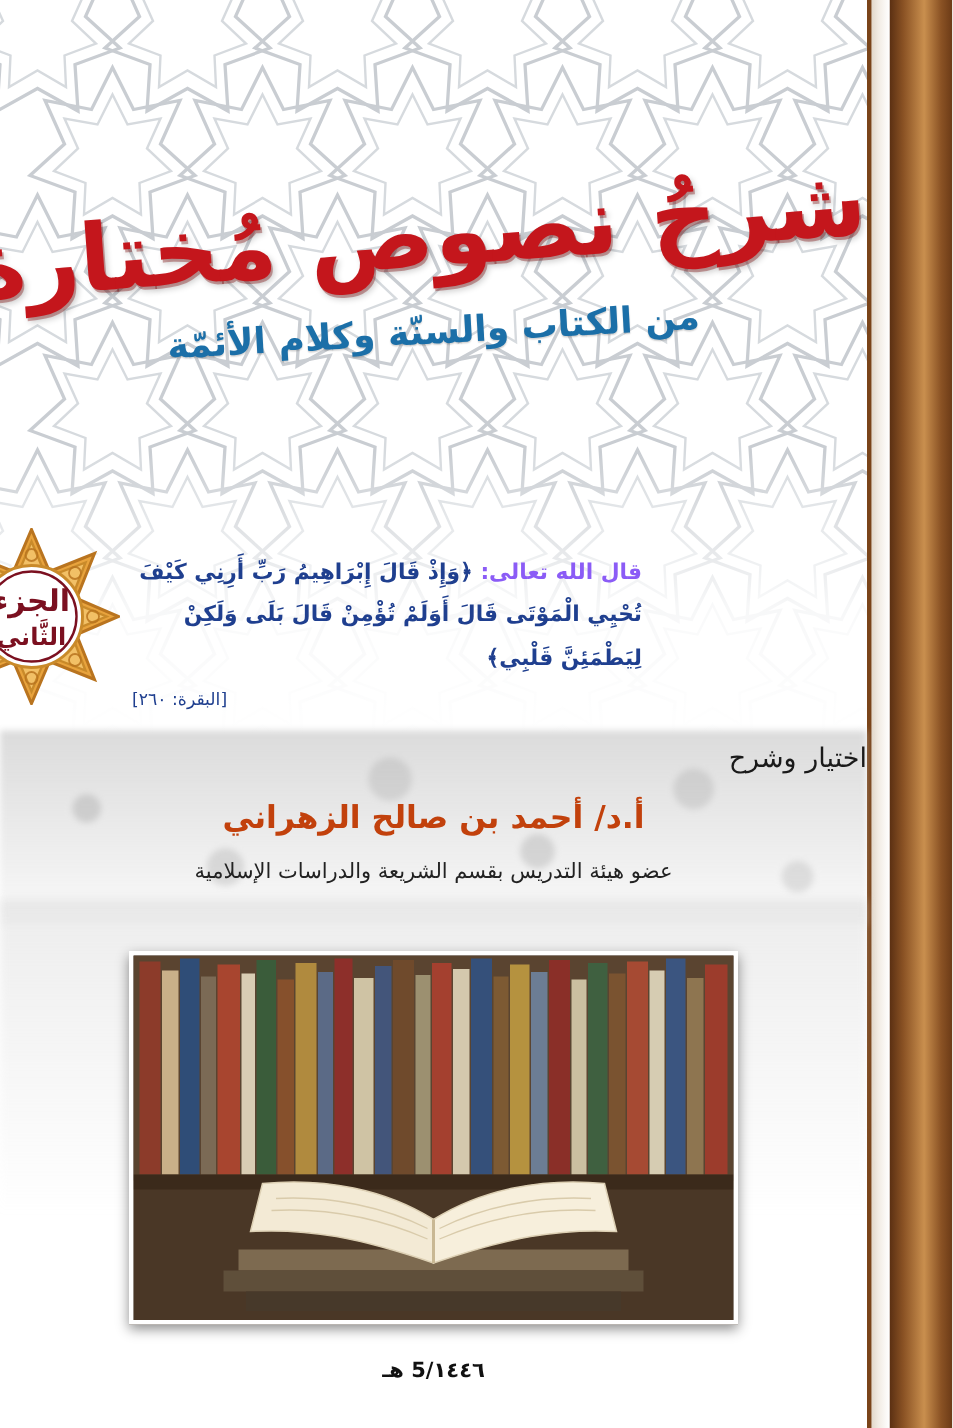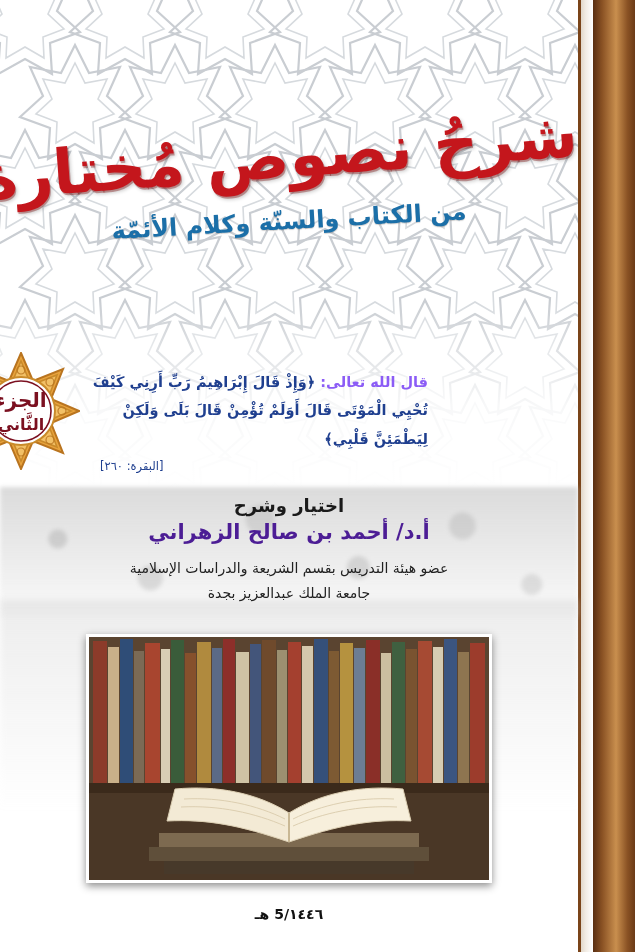--- a/index.html
+++ b/index.html
@@ -132,21 +132,20 @@
     color: #1f3f8f;
     font-weight: bold;
     line-height: 1.95;
   }
   .verse-ref {
     margin-top: 6px;
     font-size: 11.5px;
     color: #1f3f8f;
     text-align: left;
     direction: rtl;
-    margin-left: 12px;
   }
 
   
   .medallion {
     position: absolute;
     top: 352px;
     right: 498px;
     width: 118px;
     height: 118px;
   }
@@ -168,28 +167,29 @@
 
   
   .author-block {
     position: absolute;
     top: 495px; left: 0; right: 0;
     text-align: center;
     direction: rtl;
   }
   .byline {
     font-size: 18px;
-    font-weight: bold;
+    font-weight: normal;
     color: #1a1a1a;
-    margin-bottom: 4px;
+    margin-bottom: 17px;
+    text-align: right;
   }
   .author-name {
     font-size: 21px;
     font-weight: bold;
-    color: #4c1d95;
+    color: #c2410c;
     margin-bottom: 12px;
   }
   .author-role {
     font-size: 14px;
     color: #222222;
     line-height: 1.75;
   }
 
   
   .photo {
@@ -322,21 +322,20 @@
       <div class="medallion-text">
         <span class="l1">الجزء</span>
         <span class="l2">الثَّاني</span>
       </div>
     </div>
 
     <div class="author-block">
       <div class="byline">اختيار وشرح</div>
       <div class="author-name">أ.د/ أحمد بن صالح الزهراني</div>
       <div class="author-role">عضو هيئة التدريس بقسم الشريعة والدراسات الإسلامية</div>
-      <div class="author-role">جامعة الملك عبدالعزيز بجدة</div>
     </div>
 
     <div class="photo">
       <svg width="400" height="243" viewBox="0 0 400 243" xmlns="http://www.w3.org/2000/svg" aria-hidden="true">
         <rect x="0" y="0" width="400" height="243" fill="#4a3726"></rect>
 
         <g>
           <rect x="0" y="0" width="400" height="150" fill="#5a4430"></rect>
           <g>
             <rect x="4" y="4" width="14" height="142" fill="#8c3b2a"></rect>

